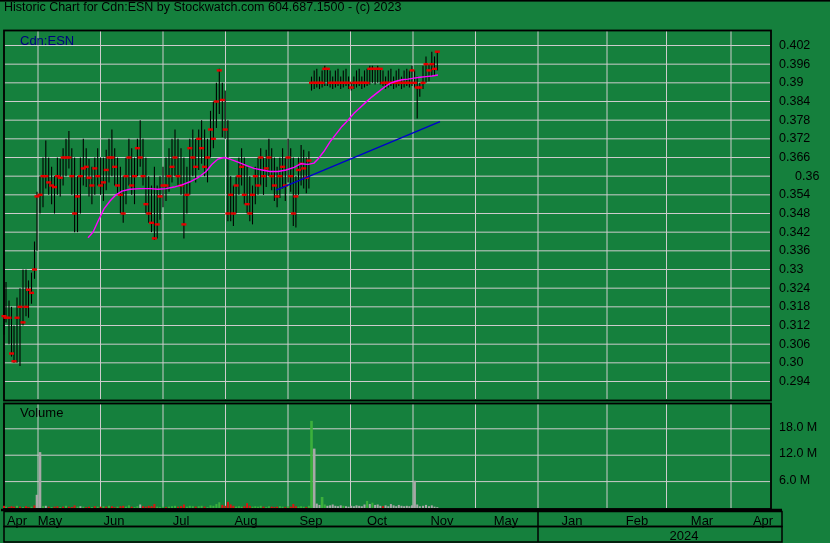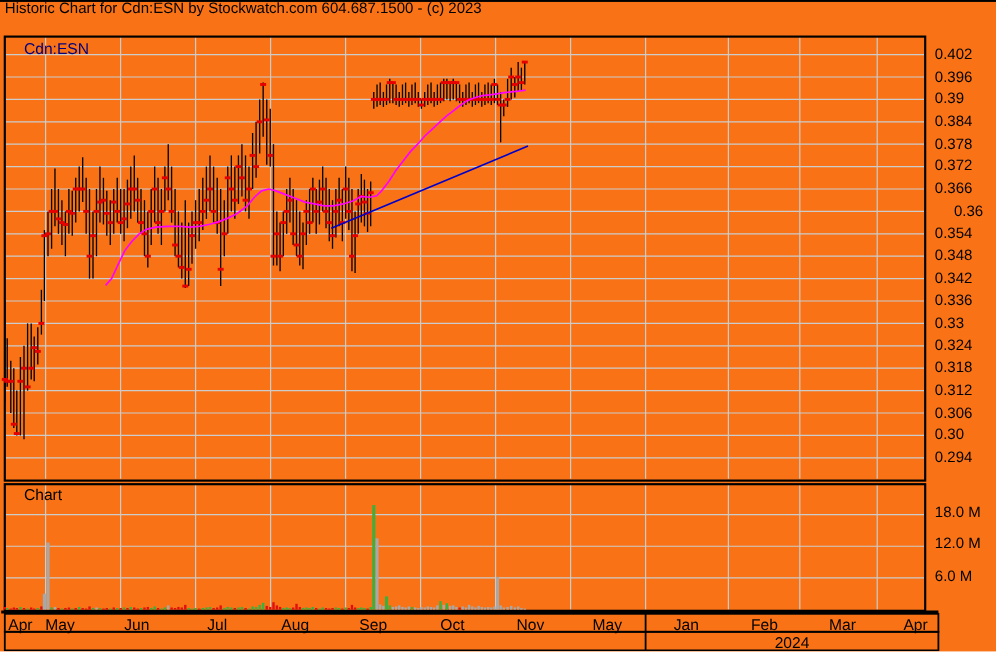--- a/index.html
+++ b/index.html
@@ -1,16 +1,16 @@
 <!DOCTYPE html>
 <html><head>
 <meta charset="utf-8">
 <style>
   html,body{margin:0;padding:0;background:#fff;}
-  #screen{position:relative;width:830px;height:543px;background:#f97316;overflow:hidden;
+  #screen{position:relative;width:830px;height:543px;background:#15803d;overflow:hidden;
           font-family:"Liberation Sans","DejaVu Sans",sans-serif;}
   .hdr{position:absolute;left:4px;color:#000;font-size:12.5px;line-height:13px;white-space:pre;}
   .lbl{position:absolute;font-size:13px;color:#000;white-space:pre;margin-left:12px;}
   .tick{position:absolute;font-size:12.5px;color:#000;white-space:pre;}
   .month{position:absolute;top:512.5px;font-size:13px;color:#000;transform:translateX(-50%);white-space:pre;}
   .year{position:absolute;top:527.5px;font-size:13px;color:#000;transform:translateX(-50%);}
   svg{position:absolute;left:0;top:0;}
 </style>
 </head>
 <body>
@@ -541,21 +541,21 @@
       <rect x="423.5" y="62.96700000000001" width="5" height="2.4" fill="#e60000"></rect>
       <rect x="426.5" y="69.18933333333335" width="5" height="2.4" fill="#e60000"></rect>
       <rect x="429.3" y="62.96700000000001" width="5" height="2.4" fill="#e60000"></rect>
       <rect x="432" y="67.63375000000002" width="5" height="2.4" fill="#e60000"></rect>
       <rect x="434.8" y="50.522333333333336" width="5" height="2.4" fill="#e60000"></rect>
       <polyline points="88,237.7701000000001 93,232.17000000000002 98,221.28091666666683 104,208.83625000000015 110,201.05833333333348 116,194.83600000000015 122,191.10260000000005 130,189.23590000000007 140,188.6136666666668 150,188.6136666666668 158,189.23590000000007 166,188.6136666666668 174,187.05808333333349 182,184.8802666666667 190,181.76910000000004 198,177.72458333333344 206,171.50225000000012 212,164.34656666666672 218,159.05758333333344 224,157.50200000000012 230,159.05758333333344 238,162.1687500000001 246,165.2799166666668 254,168.39108333333346 262,169.94666666666677 270,171.50225000000012 278,171.50225000000012 286,169.94666666666677 294,167.45773333333338 301,163.72433333333345 308,164.34656666666672 314,163.1021 318,159.05758333333344 324,151.27966666666677 330,141.94616666666678 336,134.16825000000009 342,126.39033333333342 348,120.16800000000008 354,113.32343333333347 360,107.72333333333339 366,102.1232333333335 372,96.83425000000005 378,92.16750000000005 384,87.50075000000004 390,83.45623333333347 396,81.2784166666667 402,79.72283333333337 408,79.1006000000001 414,78.16725000000002 420,77.23390000000013 426,76.6116666666667 432,75.98943333333344 438,75.05608333333336" fill="none" stroke="#ff00ff" stroke-width="1.4"></polyline>
       <polyline points="276,190.16925000000015 440,121.7235833333334" fill="none" stroke="#0000cc" stroke-width="1.4"></polyline>
     </svg>
 
   <div class="lbl" style="left:8px;top:33px;color:#00007f">Cdn:ESN</div>
-  <div class="lbl" style="left:8px;top:405px">Chart</div>
+  <div class="lbl" style="left:8px;top:405px">Volume</div>
 
   <div id="price-ticks">
       <div class="tick" style="left:779px;top:38px">0.402</div>
       <div class="tick" style="left:779px;top:56.667000000000016px">0.396</div>
       <div class="tick" style="left:779px;top:75.33400000000003px">0.39</div>
       <div class="tick" style="left:779px;top:94.00100000000006px">0.384</div>
       <div class="tick" style="left:779px;top:112.66800000000008px">0.378</div>
       <div class="tick" style="left:779px;top:131.3350000000001px">0.372</div>
       <div class="tick" style="left:779px;top:150.00200000000012px">0.366</div>
       <div class="tick" style="left:795px;top:168.66900000000012px">0.36</div>
@@ -586,15 +586,15 @@
       <div class="month" style="left:377px">Oct</div>
       <div class="month" style="left:442px">Nov</div>
       <div class="month" style="left:506px">May</div>
       <div class="month" style="left:572px">Jan</div>
       <div class="month" style="left:637px">Feb</div>
       <div class="month" style="left:702px">Mar</div>
       <div class="month" style="left:763px">Apr</div>
     </div>
 
   <div class="year" style="left: 268px; margin-top: 40px;">2023</div>
-  <div class="year" style="left: 660px;">2024</div>
+  <div class="year" style="left: 684px;">2024</div>
 
 </div>
 
 </body></html>

